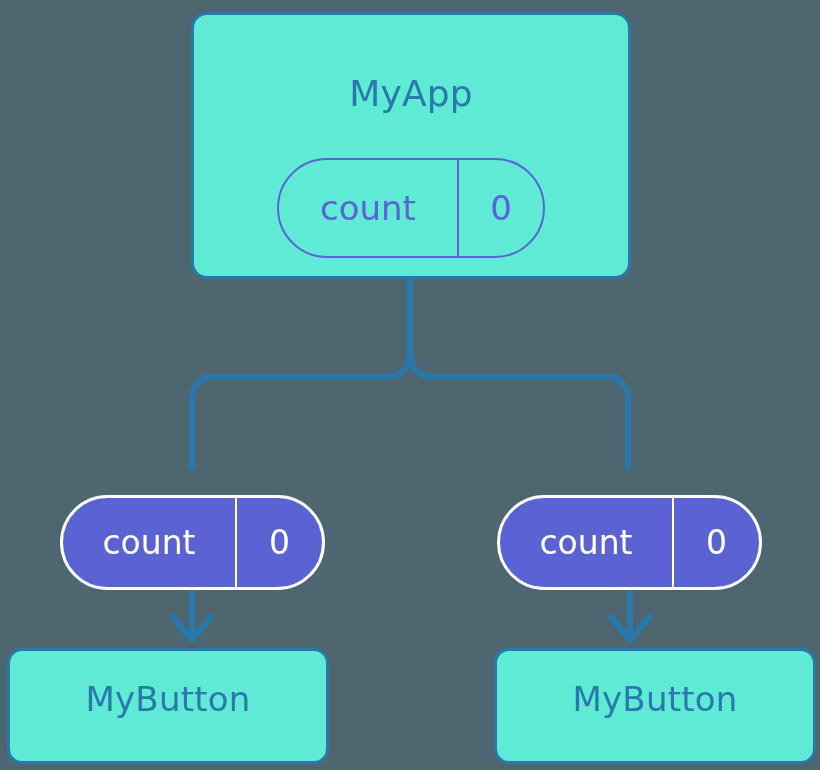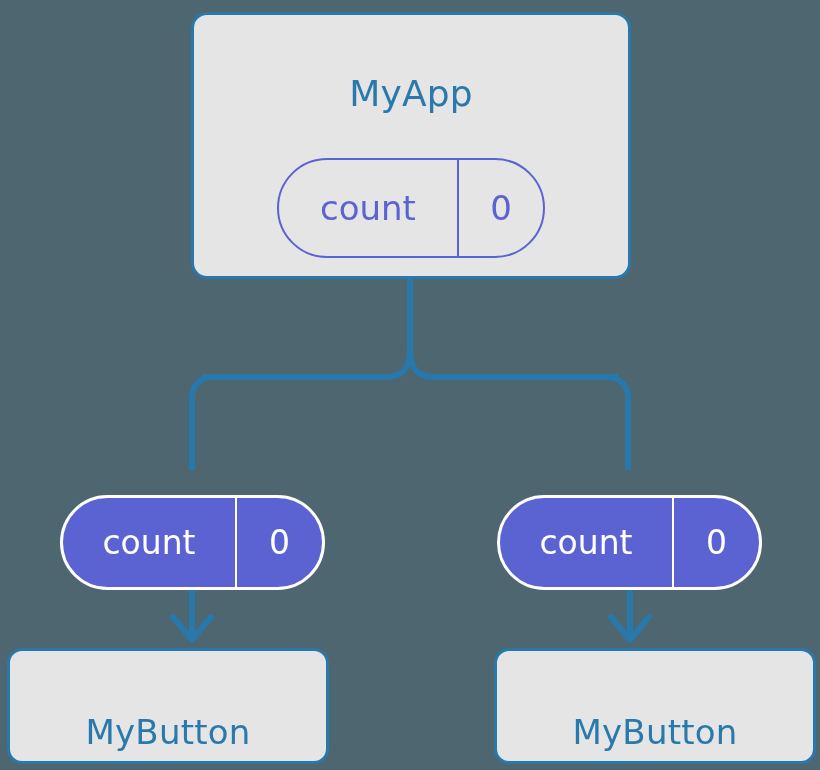--- a/index.html
+++ b/index.html
@@ -23,21 +23,21 @@
     left: 0;
     top: 0;
     width: 820px;
     height: 770px;
     pointer-events: none;
   }
 
   
   .comp-box {
     position: absolute;
-    background: #e5e5e5;
+    background: #5eead4;
     border: 3px solid #2878ab;
     border-radius: 14px;
     box-sizing: border-box;
   }
   .comp-title {
     position: absolute;
     left: 0;
     width: 100%;
     text-align: center;
     color: #2a79ac;
@@ -63,21 +63,20 @@
     top: 648px;
     width: 322px;
     height: 116px;
     border-radius: 15px;
   }
   #btn-box-left  { left: 7px; }
   #btn-box-right { left: 494px; }
   .btn-title {
     top: 28px;
     font-size: 34px;
-    margin-top: 33px;
   }
 
   
   .pill {
     position: absolute;
     display: flex;
     align-items: stretch;
     box-sizing: border-box;
     border-radius: 999px;
     overflow: hidden;

